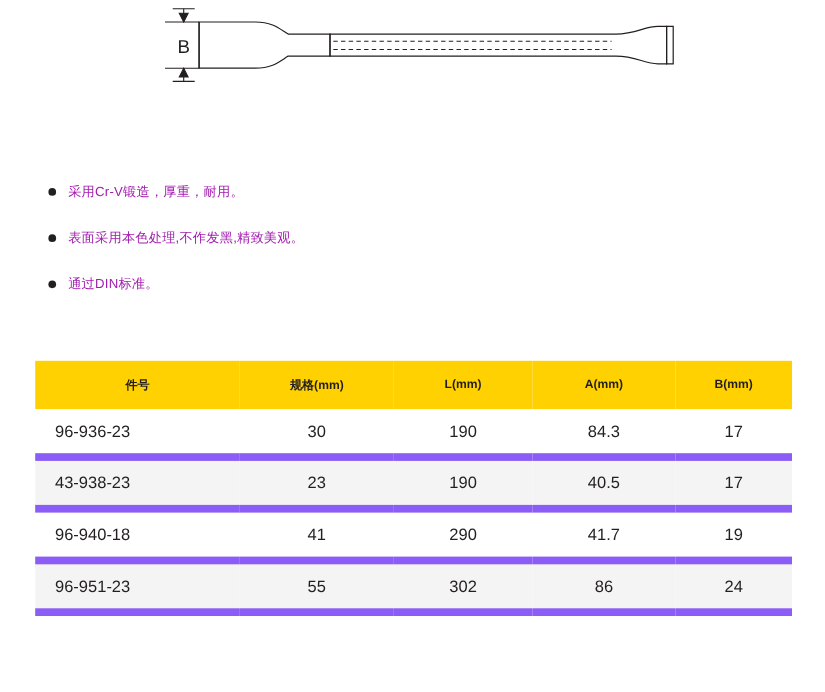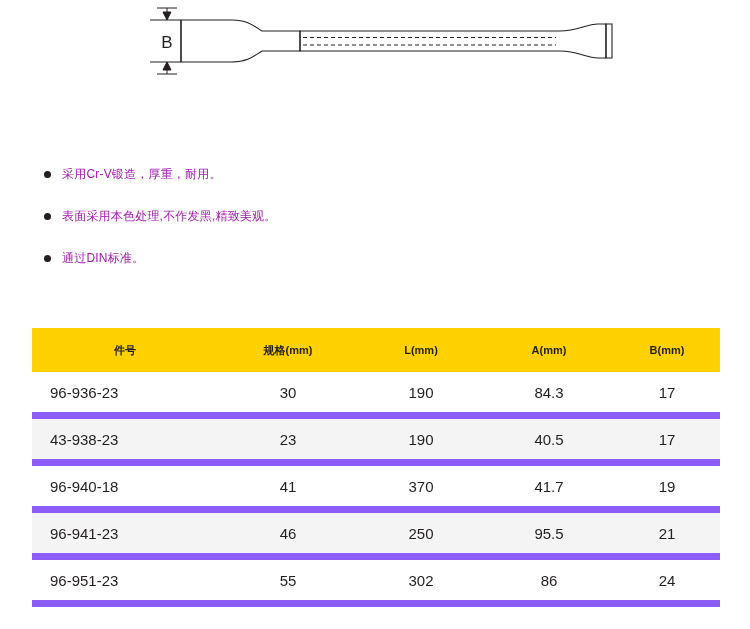--- a/index.html
+++ b/index.html
@@ -173,30 +173,23 @@
       <tr>
         <td>43-938-23</td>
         <td>23</td>
         <td>190</td>
         <td>40.5</td>
         <td>17</td>
       </tr>
       <tr>
         <td>96-940-18</td>
         <td>41</td>
-        <td>370</td>
+        <td>290</td>
         <td>41.7</td>
         <td>19</td>
-      </tr>
-      <tr>
-        <td>96-941-23</td>
-        <td>46</td>
-        <td>250</td>
-        <td>95.5</td>
-        <td>21</td>
       </tr>
       <tr>
         <td>96-951-23</td>
         <td>55</td>
         <td>302</td>
         <td>86</td>
         <td>24</td>
       </tr>
     </tbody>
   </table>

